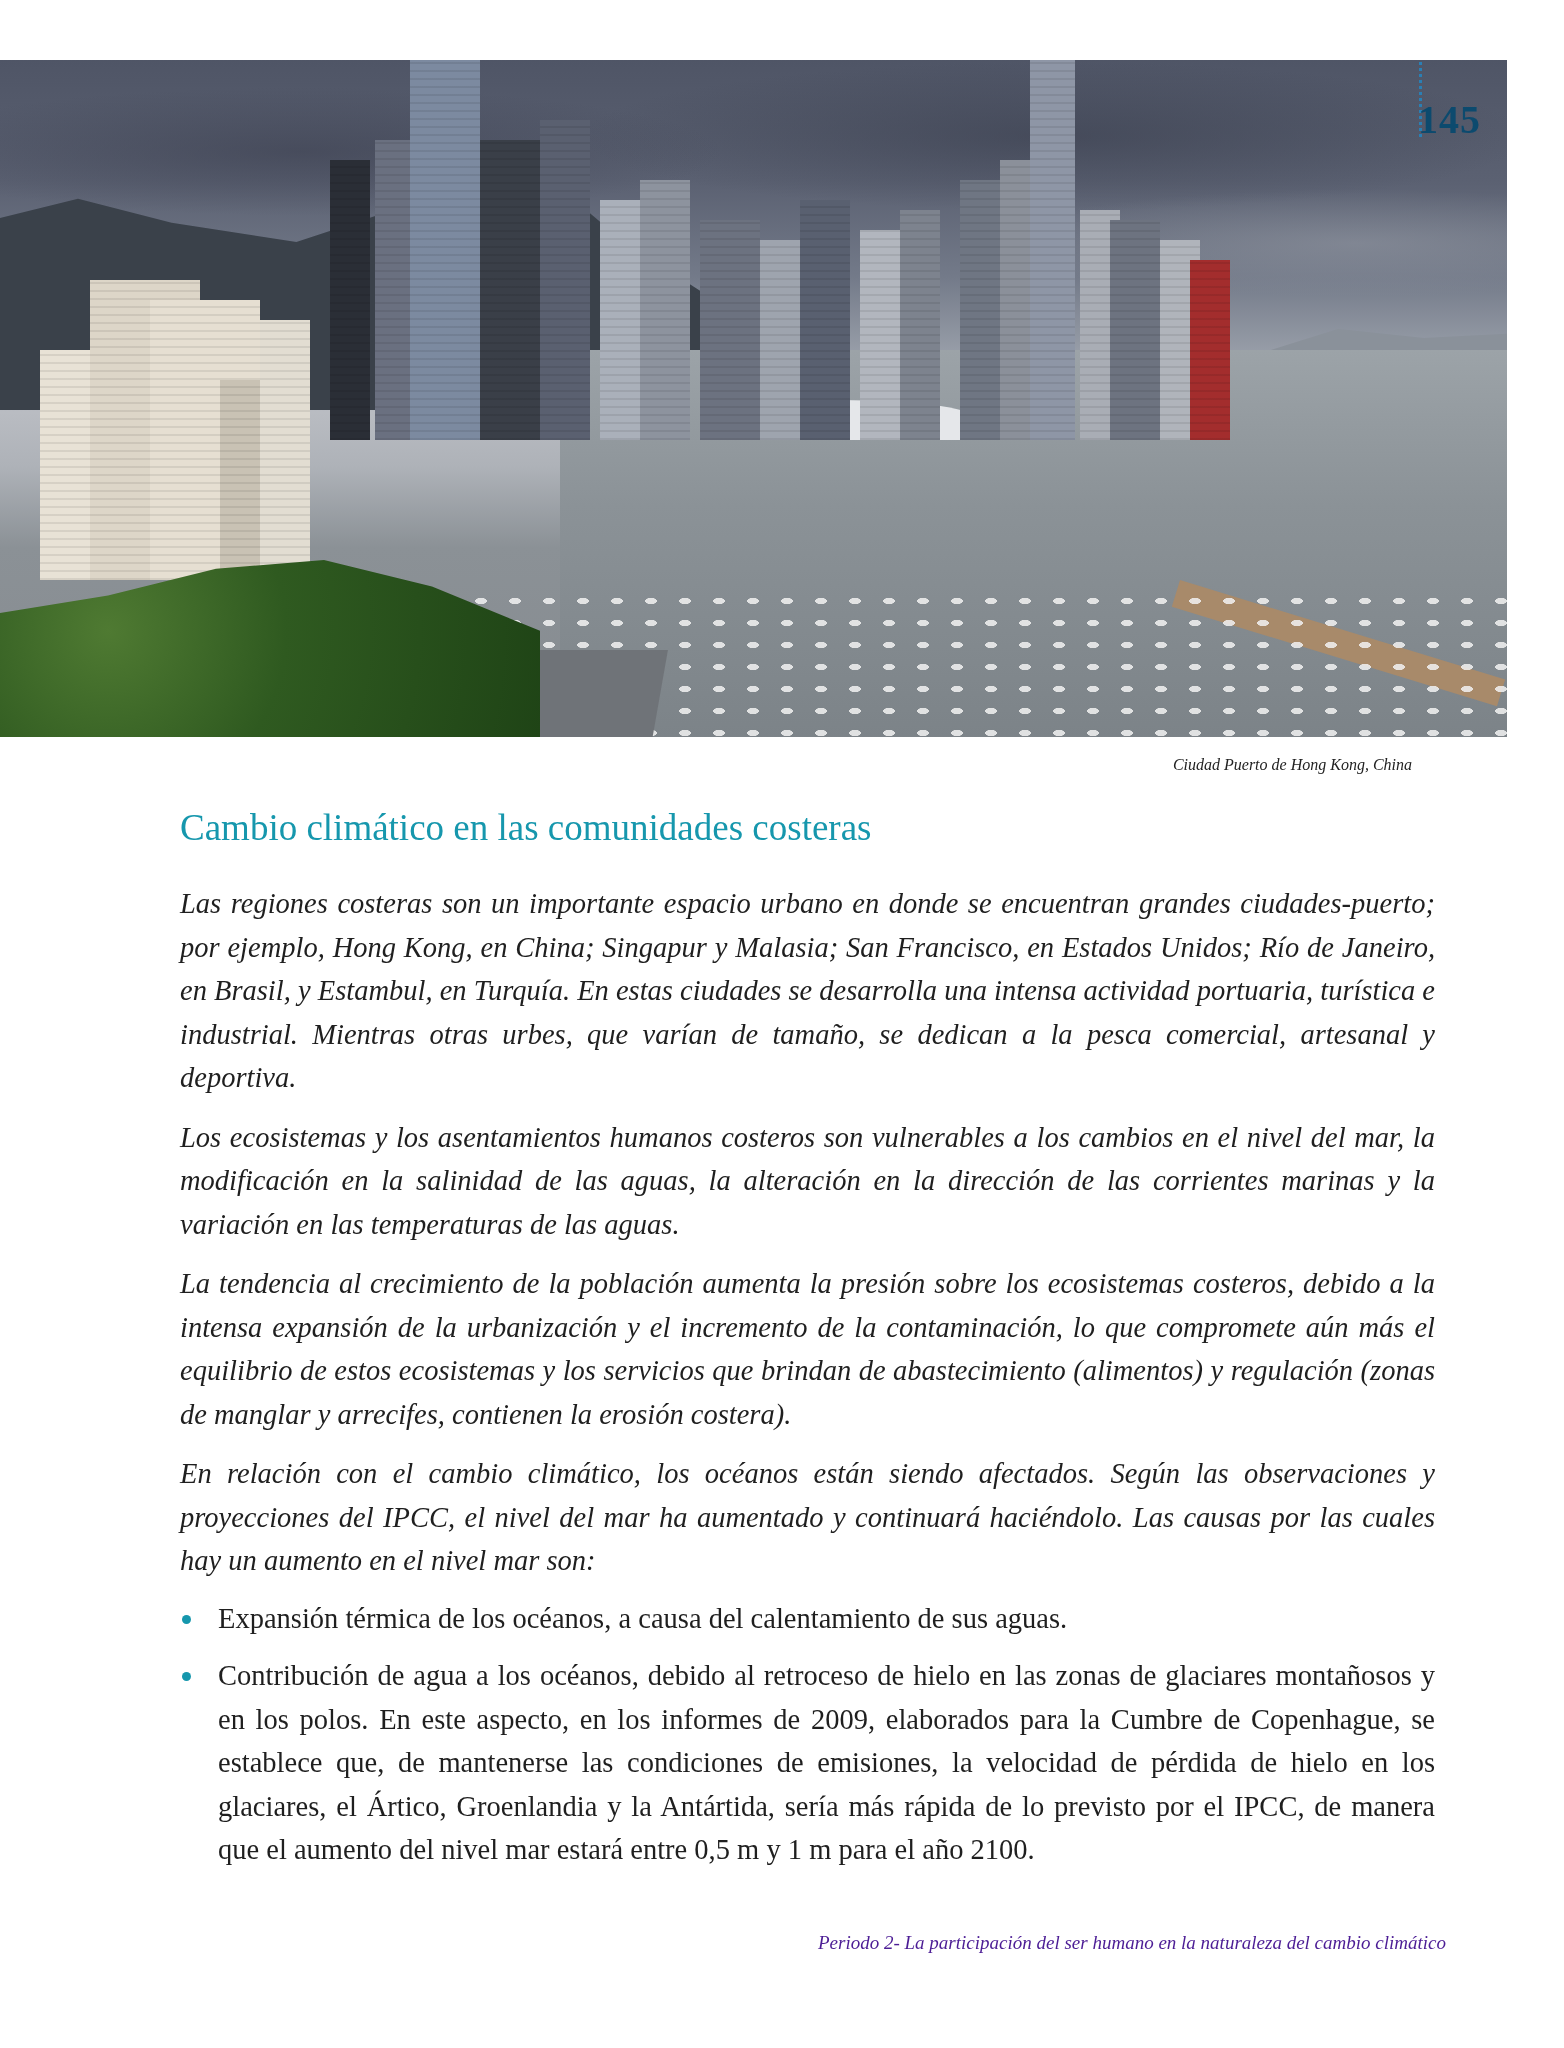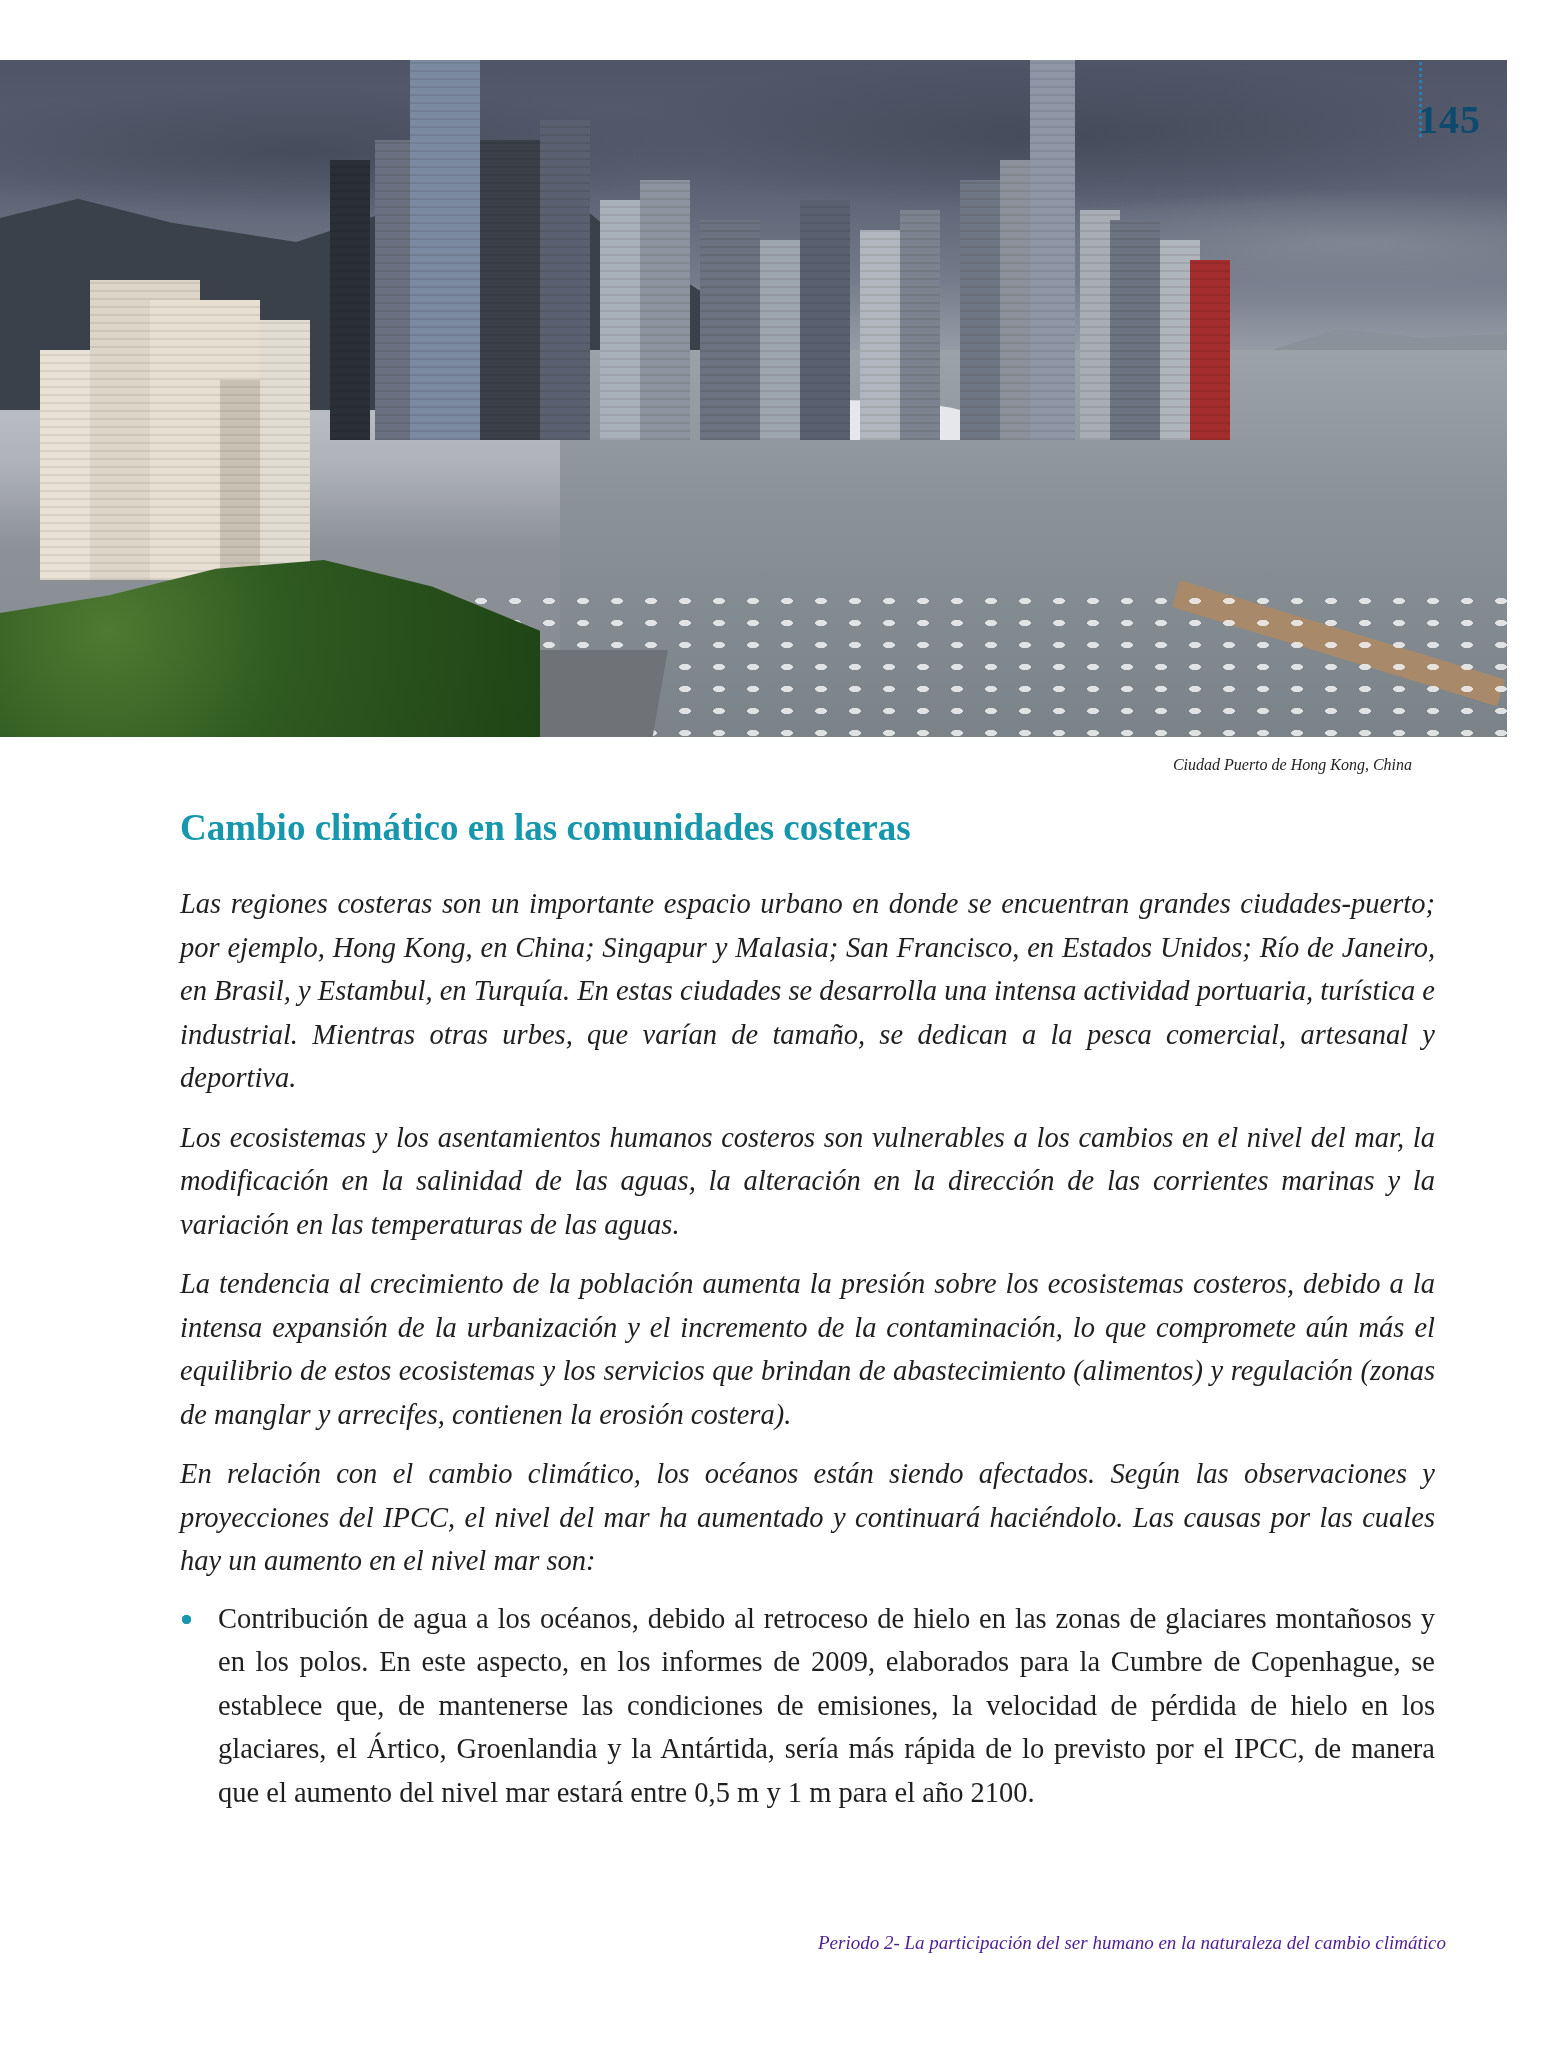--- a/index.html
+++ b/index.html
@@ -27,21 +27,21 @@
       background: radial-gradient(circle at 20% 40%, #4f7a32 0, #2f5a20 40%, #1f4416 100%);
       clip-path: polygon(0 30%, 20% 20%, 40% 5%, 60% 0%, 80% 15%, 100% 40%, 100% 100%, 0 100%); }
     .road { position: absolute; left: 520px; top: 590px; width: 140px; height: 90px; background: #6f7378; transform: skewX(-10deg); }
     .convention { position: absolute; left: 700px; top: 340px; width: 280px; height: 40px; background: #e5e7ea; border-radius: 60% 60% 10% 10%; }
 
     .page-number { position: absolute; left: 1418px; top: 96px; font-size: 40px; font-weight: bold; color: #0c4a6e; letter-spacing: 1px; }
     .page-rule { position: absolute; left: 1419px; top: 62px; width: 0; height: 75px; border-left: 3px dotted #2a7fb4; }
 
     
     .caption { position: absolute; right: 152px; top: 756px; font-size: 16px; font-style: italic; color: #222; }
-    .title { position: absolute; left: 180px; top: 806px; margin: 0; font-size: 37px; font-weight: bold; color: #1697ad; }
+    .title { position: absolute; left: 180px; top: 806px; margin: 0; font-size: 37px; font-weight: normal; color: #1697ad; }
     .body-text { position: absolute; left: 180px; top: 866px; width: 1255px; font-size: 28.5px; line-height: 43.5px; text-align: justify; }
     .body-text p { margin: 16px 0 14px 0; font-style: italic; }
     ul.bullets { list-style: none; margin: 0; padding: 0; }
     ul.bullets li { position: relative; padding-left: 38px; margin-bottom: 14px; }
     ul.bullets li .dot { position: absolute; left: 2px; top: 18px; width: 9px; height: 9px; border-radius: 50%; background: #1697ad; }
     .footer { position: absolute; right: 118px; top: 1932px; font-size: 19px; font-style: italic; color: #4c1d95; }
   </style>
 </head>
 <body>
 
@@ -91,20 +91,21 @@
 <h2 class="title">Cambio climático en las comunidades costeras</h2>
 
 <div class="body-text">
   <p>Las regiones costeras son un importante espacio urbano en donde se encuentran grandes ciudades-puerto; por ejemplo, Hong Kong, en China; Singapur y Malasia; San Francisco, en Estados Unidos; Río de Janeiro, en Brasil, y Estambul, en Turquía. En estas ciudades se desarrolla una intensa actividad portuaria, turística e industrial. Mientras otras urbes, que varían de tamaño, se dedican a la pesca comercial, artesanal y deportiva.</p>
   <p>Los ecosistemas y los asentamientos humanos costeros son vulnerables a los cambios en el nivel del mar, la modificación en la salinidad de las aguas, la alteración en la dirección de las corrientes marinas y la variación en las temperaturas de las aguas.</p>
   <p>La tendencia al crecimiento de la población aumenta la presión sobre los ecosistemas costeros, debido a la intensa expansión de la urbanización y el incremento de la contaminación, lo que compromete aún más el equilibrio de estos ecosistemas y los servicios que brindan de abastecimiento (alimentos) y regulación (zonas de manglar y arrecifes, contienen la erosión costera).</p>
   <p>En relación con el cambio climático, los océanos están siendo afectados. Según las observaciones y proyecciones del IPCC, el nivel del mar ha aumentado y continuará haciéndolo. Las causas por las cuales hay un aumento en el nivel mar son:</p>
   <ul class="bullets">
     <li>
       <span class="dot"></span>
+      <span>Expansión térmica de los océanos, a causa del calentamiento de sus aguas.</span>
     </li>
     <li>
       <span class="dot"></span>
       <span>Contribución de agua a los océanos, debido al retroceso de hielo en las zonas de glaciares montañosos y en los polos. En este aspecto, en los informes de 2009, elaborados para la Cumbre de Copenhague, se establece que, de mantenerse las condiciones de emisiones, la velocidad de pérdida de hielo en los glaciares, el Ártico, Groenlandia y la Antártida, sería más rápida de lo previsto por el IPCC, de manera que el aumento del nivel mar estará entre 0,5 m y 1 m para el año 2100.</span>
     </li>
   </ul>
 </div>
 
 <div class="footer">Periodo 2- La participación del ser humano en la naturaleza del cambio climático</div>
 

